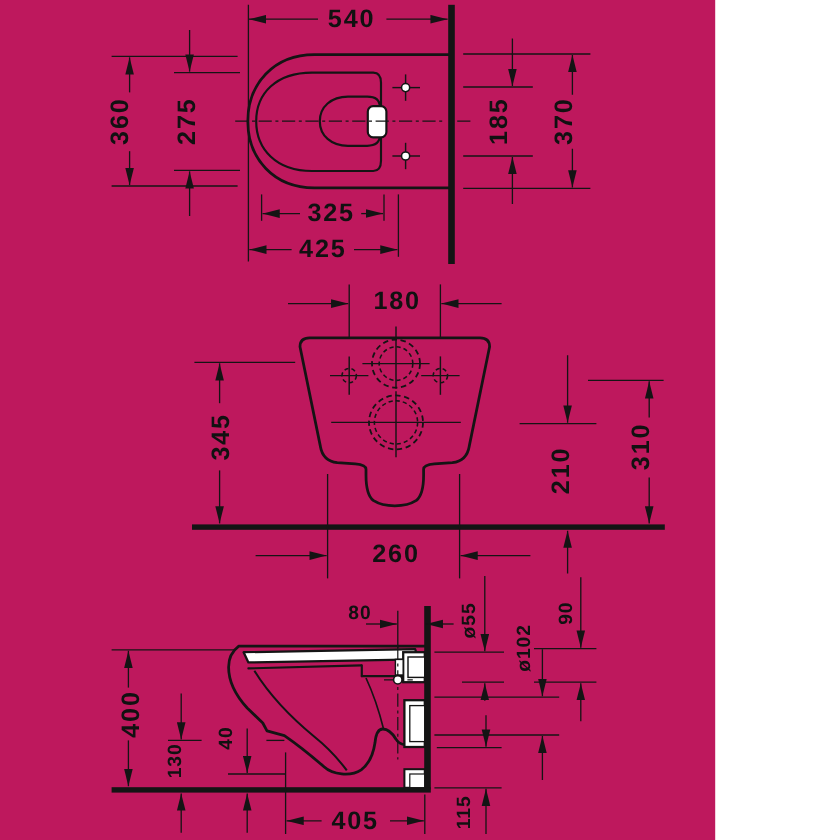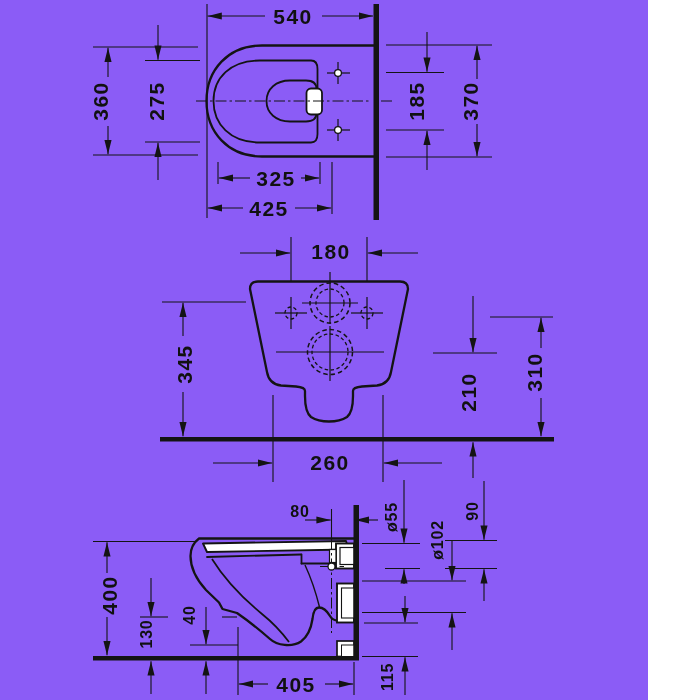--- a/index.html
+++ b/index.html
@@ -1,16 +1,16 @@
 <!DOCTYPE html>
 <html><head>
 <meta charset="utf-8">
 <style>
   html,body{margin:0;padding:0;background:#ffffff;}
-  .stage{width:648px;height:700px;position:relative;background:#8b5cf6;overflow:hidden;
+  .stage{width:596px;height:700px;position:relative;background:#be185d;overflow:hidden;
          font-family:"Liberation Sans", sans-serif;}
   svg{display:block;}
   .ol{fill:none;stroke:#141414;stroke-width:2.3;stroke-linejoin:round;stroke-linecap:round;}
   .ol2{fill:none;stroke:#141414;stroke-width:1.8;stroke-linejoin:round;stroke-linecap:round;}
   .thin{fill:none;stroke:#141414;stroke-width:1.2;}
   .dim{fill:none;stroke:#141414;stroke-width:1.1;}
   .solid{fill:#141414;stroke:none;}
   .dashc{fill:none;stroke:#141414;stroke-width:1.5;stroke-dasharray:4.5 3;}
   .dashc2{fill:none;stroke:#141414;stroke-width:1.3;stroke-dasharray:3.5 2.5;}
   .cline{fill:none;stroke:#141414;stroke-width:1;stroke-dasharray:11 3 2.5 3;}

